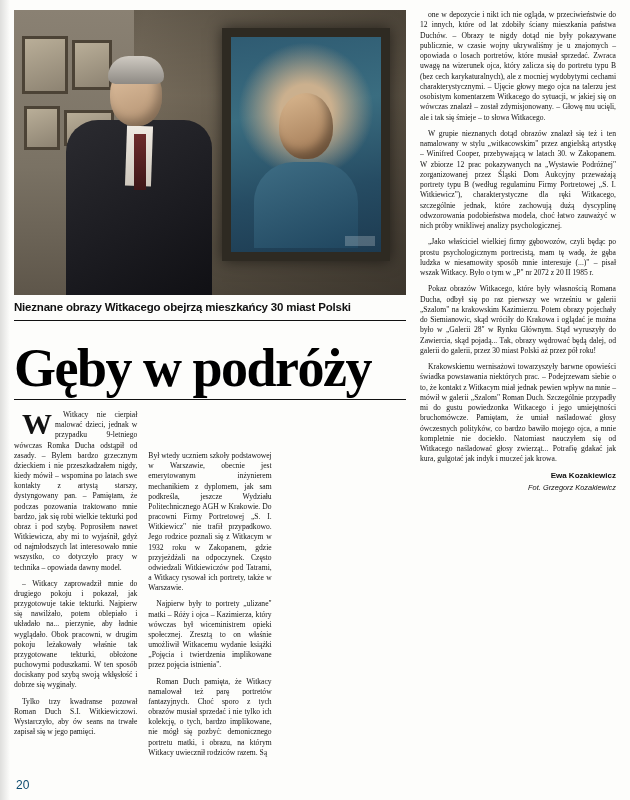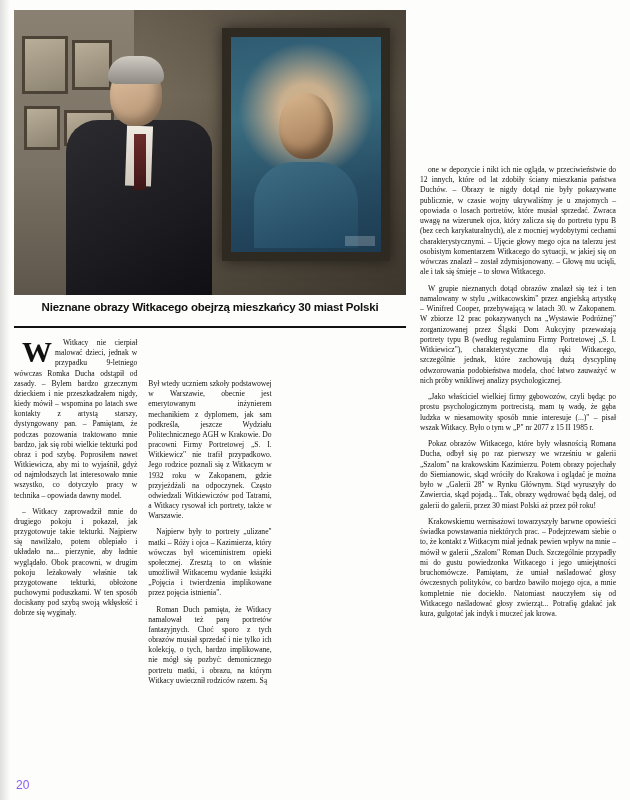--- a/index.html
+++ b/index.html
@@ -29,21 +29,20 @@
   }
   .col-left {
     width: 392px;
     display: flex;
     flex-direction: column;
   }
   .col-right {
     width: 196px;
     display: flex;
     flex-direction: column;
-    justify-content: center;
   }
 
   
   .photo-wrap {
     position: relative;
     width: 392px;
     height: 285px;
     overflow: hidden;
     background: #6b6257;
   }
@@ -159,22 +158,21 @@
     background: linear-gradient(180deg, #6d2b2b, #3d1717);
   }
   .photo-caption {
     margin-top: 6px;
     font-family: "Liberation Sans", sans-serif;
     font-weight: bold;
     font-size: 11.5px;
     letter-spacing: -0.2px;
     color: #111;
     border-bottom: 1.2px solid #111;
-    padding-bottom: 13px;
-    text-align: center;
+    padding-bottom: 7px;
   }
 
   
   .headline {
     font-family: "Liberation Serif", serif;
     font-weight: bold;
     font-size: 54px;
     line-height: 1;
     letter-spacing: -1.5px;
     margin: 20px 0 4px 0;
@@ -237,21 +235,21 @@
     font-size: 7.4px;
     display: block;
     margin-top: 2px;
   }
   .folio {
     position: absolute;
     left: 16px;
     bottom: 8px;
     font-family: "Liberation Sans", sans-serif;
     font-size: 12px;
-    color: #8b5cf6;
+    color: #0c4a6e;
   }
   .edge-shadow {
     position: absolute;
     left: 0; top: 0; bottom: 0; width: 10px;
     background: linear-gradient(to right, rgba(0,0,0,0.12), rgba(0,0,0,0));
     pointer-events: none;
   }
 </style>
 </head>
 <body>
@@ -277,45 +275,51 @@
         </div>
         <div class="man-body"></div>
         <div class="man-shirt"></div>
         <div class="man-tie"></div>
         <div class="man-head"></div>
         <div class="man-hair"></div>
       </div>
 
       <div class="photo-caption">Nieznane obrazy Witkacego obejrzą mieszkańcy 30 miast Polski</div>
 
+      <div class="headline">Gęby w podróży</div>
       <div class="rule-under-headline"></div>
 
       <div class="body-cols">
 
         <div class="bcol">
           <p class="dropcap-p"><span class="dropcap">W</span><span>Witkacy nie cierpiał malować dzieci, jednak w przypadku 9-letniego wówczas Romka Ducha odstąpił od zasady. – Bylem bardzo grzecznym dzieckiem i nie przeszkadzałem nigdy, kiedy mówił – wspomina po latach swe kontakty z artystą starszy, dystyngowany pan. – Pamiętam, że podczas pozowania traktowano mnie bardzo, jak się robi wielkie tekturki pod obraz i pod szybę. Poprosiłem nawet Witkiewicza, aby mi to wyjaśnił, gdyż od najmłodszych lat interesowało mnie wszystko, co dotyczyło pracy w technika – opowiada dawny model.</span></p>
           <p>– Witkacy zaprowadził mnie do drugiego pokoju i pokazał, jak przygotowuje takie tekturki. Najpierw się nawilżało, potem oblepiało i układało na... pierzynie, aby ładnie wyglądało. Obok pracowni, w drugim pokoju leżakowały właśnie tak przygotowane tekturki, obłożone puchowymi poduszkami. W ten sposób dociskany pod szybą swoją wkłęsłość i dobrze się wyginały.</p>
+          <p>Tylko trzy kwadranse pozował Roman Duch S.I. Witkiewiczowi. Wystarczyło, aby ów seans na trwałe zapisał się w jego pamięci.</p>
         </div>
 
         <div class="bcol">
           <p class="noind">Był wtedy uczniem szkoły podstawowej w Warszawie, obecnie jest emerytowanym inżynierem mechanikiem z dyplomem, jak sam podkreśla, jeszcze Wydziału Politechnicznego AGH w Krakowie. Do pracowni Firmy Portretowej „S. I. Witkiewicz" nie trafił przypadkowo. Jego rodzice poznali się z Witkacym w 1932 roku w Zakopanem, gdzie przyjeżdżali na odpoczynek. Często odwiedzali Witkiewiczów pod Tatrami, a Witkacy rysował ich portrety, także w Warszawie.</p>
           <p>Najpierw były to portrety „ulizane" matki – Róży i ojca – Kazimierza, który wówczas był wiceministrem opieki społecznej. Zresztą to on właśnie umożliwił Witkacemu wydanie książki „Pojęcia i twierdzenia implikowane przez pojęcia istnienia".</p>
           <p>Roman Duch pamięta, że Witkacy namalował też parę portretów fantazyjnych. Choć sporo z tych obrazów musiał sprzedać i nie tylko ich kolekcję, o tych, bardzo implikowane, nie mógł się pozbyć: demonicznego portretu matki, i obrazu, na którym Witkacy uwiecznił rodziców razem. Są</p>
         </div>
 
         <div class="bcol"></div>
       </div>
     </div>
 
     <div class="col-right">
       <div class="rcol">
         <p class="noind">one w depozycie i nikt ich nie ogląda, w przeciwieństwie do 12 innych, które od lat zdobiły ściany mieszkania państwa Duchów. – Obrazy te nigdy dotąd nie były pokazywane publicznie, w czasie wojny ukrywaliśmy je u znajomych – opowiada o losach portretów, które musiał sprzedać. Zwraca uwagę na wizerunek ojca, który zalicza się do portretu typu B (bez cech karykaturalnych), ale z mocniej wydobytymi cechami charakterystycznymi. – Ujęcie głowy mego ojca na talerzu jest osobistym komentarzem Witkacego do sytuacji, w jakiej się on wówczas znalazł – został zdymisjonowany. – Głowę mu ucięli, ale i tak się śmieje – to słowa Witkacego.</p>
         <p>W grupie nieznanych dotąd obrazów znalazł się też i ten namalowany w stylu „witkacowskim" przez angielską artystkę – Winifred Cooper, przebywającą w latach 30. w Zakopanem. W zbiorze 12 prac pokazywanych na „Wystawie Podróżnej" zorganizowanej przez Śląski Dom Aukcyjny przeważają portrety typu B (według regulaminu Firmy Portretowej „S. I. Witkiewicz"), charakterystyczne dla ręki Witkacego, szczególnie jednak, które zachowują dużą dyscyplinę odwzorowania podobieństwa modela, choć łatwo zauważyć w nich próby wnikliwej analizy psychologicznej.</p>
-        <p>„Jako właściciel wielkiej firmy gębowozów, czyli będąc po prostu psychologicznym portrecistą, mam tę wadę, że gęba ludzka w niesamowity sposób mnie interesuje (...)" – pisał wszak Witkacy. Było o tym w „P" nr 2077 z 15 II 1985 r.</p>
+        <p>„Jako właściciel wielkiej firmy gębowozów, czyli będąc po prostu psychologicznym portrecistą, mam tę wadę, że gęba ludzka w niesamowity sposób mnie interesuje (...)" – pisał wszak Witkacy. Było o tym w „P" nr 2072 z 20 II 1985 r.</p>
         <p>Pokaz obrazów Witkacego, które były własnością Romana Ducha, odbył się po raz pierwszy we wrześniu w galerii „Szalom" na krakowskim Kazimierzu. Potem obrazy pojechały do Siemianowic, skąd wróciły do Krakowa i oglądać je można było w „Galerii 28" w Rynku Głównym. Stąd wyruszyły do Zawiercia, skąd pojadą... Tak, obrazy wędrować będą dalej, od galerii do galerii, przez 30 miast Polski aż przez pół roku!</p>
         <p>Krakowskiemu wernisażowi towarzyszyły barwne opowieści świadka powstawania niektórych prac. – Podejrzewam siebie o to, że kontakt z Witkacym miał jednak pewien wpływ na mnie – mówił w galerii „Szalom" Roman Duch. Szczególnie przypadły mi do gustu powiedzonka Witkacego i jego umiejętności bruchomówcze. Pamiętam, że umiał naśladować głosy ówczesnych polityków, co bardzo bawiło mojego ojca, a mnie kompletnie nie dociekło. Natomiast nauczyłem się od Witkacego naśladować głosy zwierząt... Potrafię gdakać jak kura, gulgotać jak indyk i muczeć jak krowa.</p>
+        <div class="sign">
+          <span>Ewa Kozakiewicz</span>
+          <span class="credit">Fot. Grzegorz Kozakiewicz</span>
+        </div>
       </div>
     </div>
 
   </div>
 
   <div class="folio">20</div>
 </div>
 
 </body></html>

